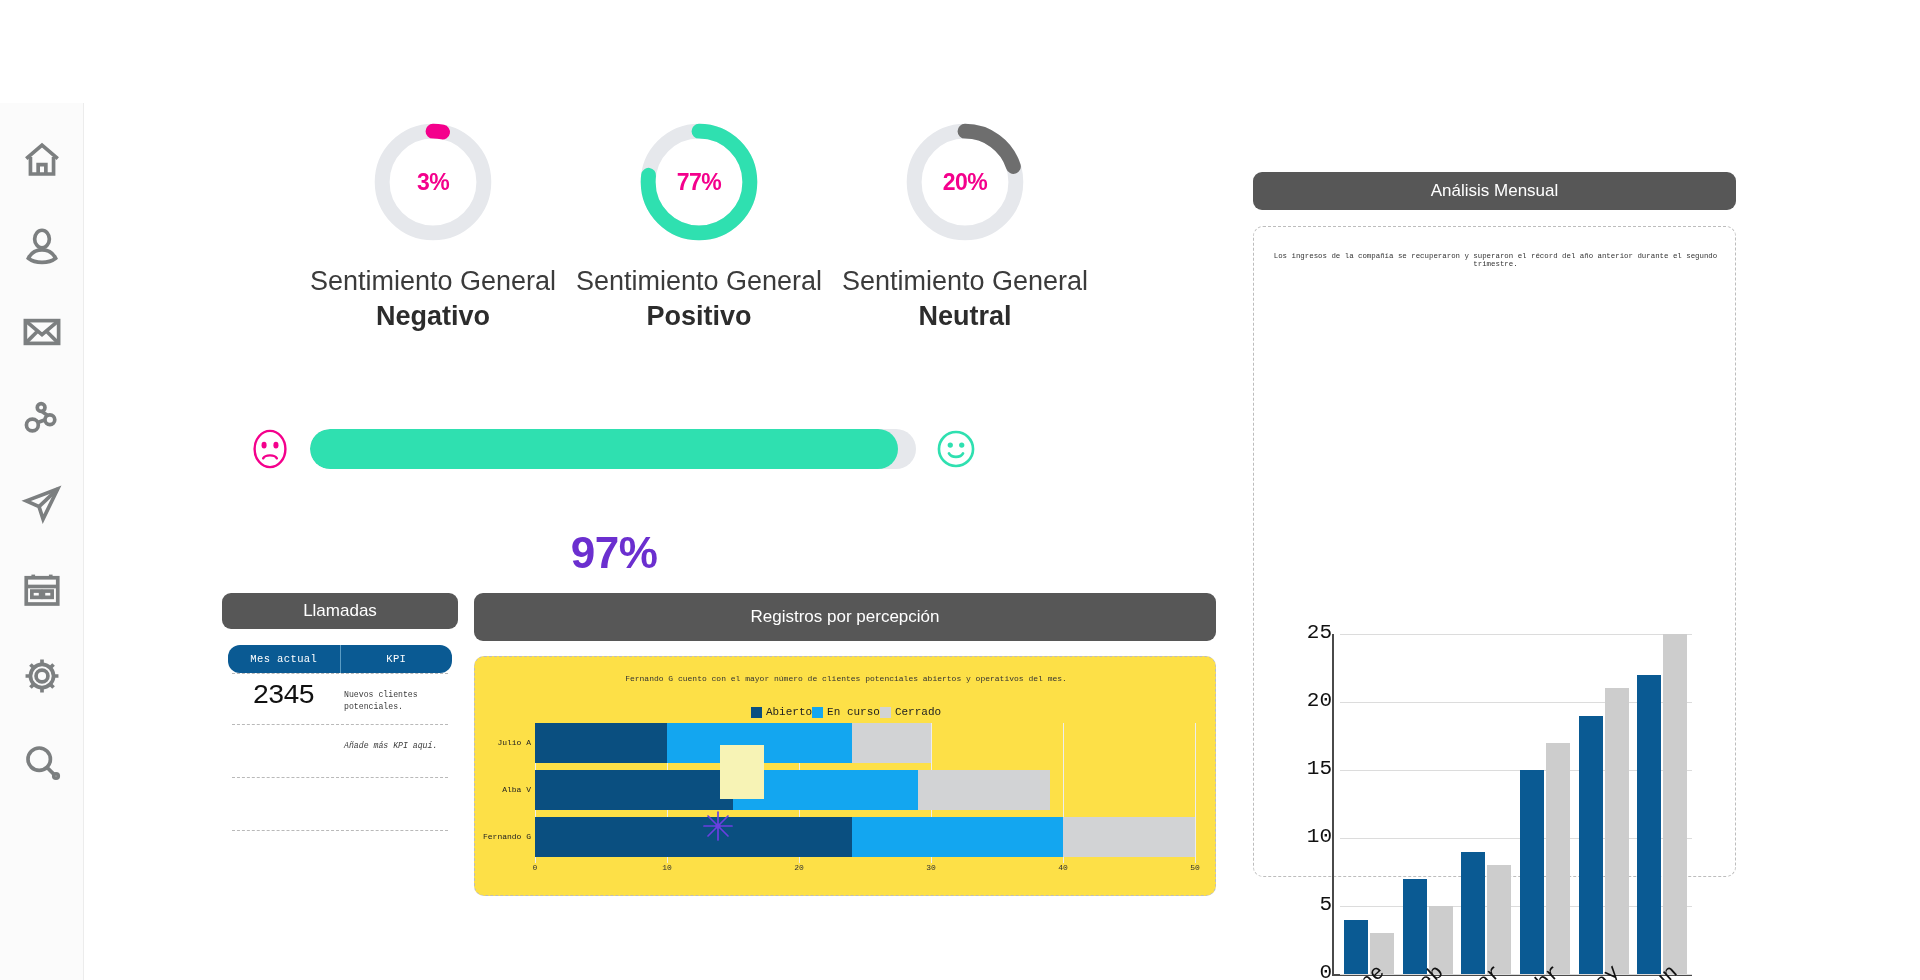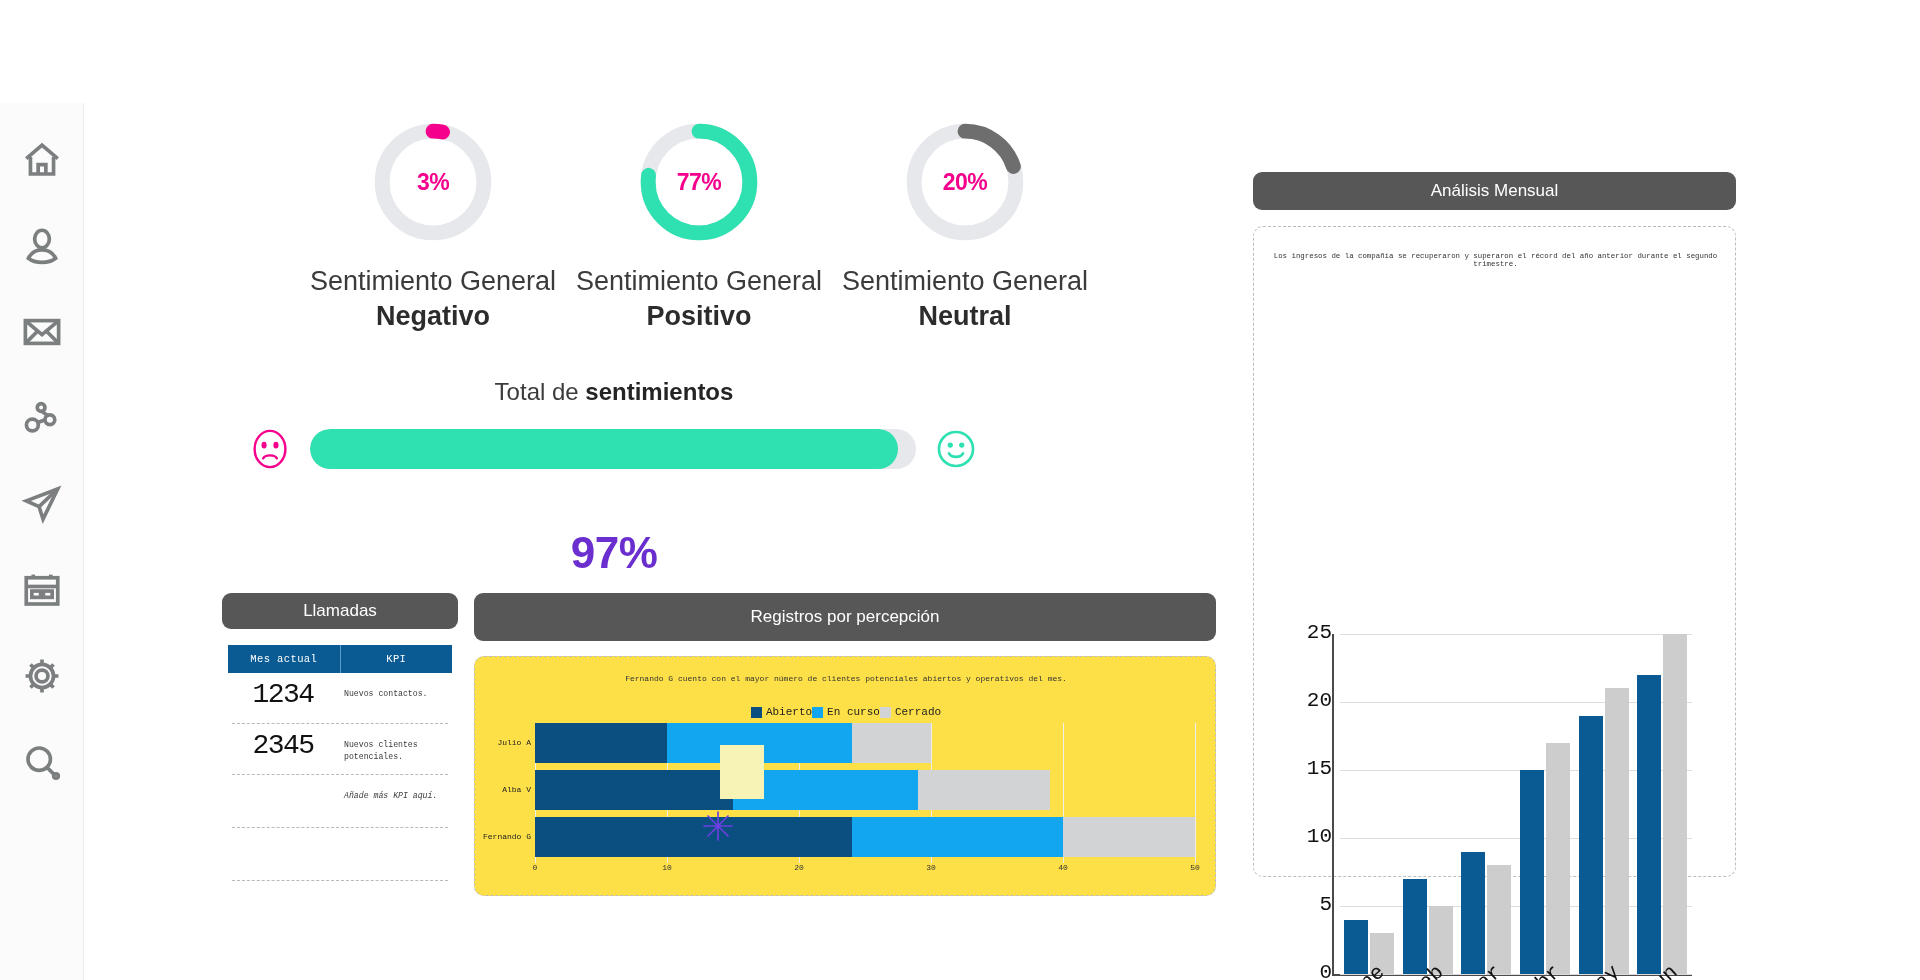--- a/index.html
+++ b/index.html
@@ -82,21 +82,21 @@
     background:#575757; color:#fff; border-radius:9px;
     display:flex; align-items:center; justify-content:center;
     font-size:17px;
   }
 
   
   .llamadas { position:absolute; left:222px; top:593px; width:236px; }
   .llamadas .panel-head { width:236px; height:36px; }
   .kpi-head {
     margin-top:16px; width:224px; margin-left:6px; height:28px; background:#0a5a93; display:flex;
-    color:#fff; font-family:"Liberation Mono", monospace; font-size:10.5px; letter-spacing:0.4px;
+    color:#fff; font-family:"Liberation Mono", monospace; font-size:10.5px; letter-spacing:0.4px;border-radius:12px;
   }
   .kpi-head div { flex:1; display:flex; align-items:center; justify-content:center; }
   .kpi-head div:first-child { border-right:1px solid #5b9cc4; }
   .kpi-row { width:236px; display:flex; align-items:flex-start; height:50px; padding-top:6px; }
   .kpi-num { width:122px; text-align:center; font-size:28px; color:#111;
              font-family:"Liberation Mono", monospace; letter-spacing:-1.5px; }
   .kpi-desc { flex:1; font-family:"Liberation Mono", monospace; font-size:8.2px; color:#3a3a3a; line-height:1.5; padding-top:9px; }
   .dashed-sep { width:216px; margin-left:10px; border-top:1.6px dashed #b9b9b9; }
   .kpi-row.empty { height:52px;font-style:italic; }
 
@@ -251,23 +251,20 @@
         </svg>
         <div class="pct">20%</div>
       </div>
       <div class="donut-lbl">
         <span>Sentimiento General</span>
         <b>Neutral</b>
       </div>
     </div>
   </div>
 
-  <div class="total-title">
-    <span>Total de </span><b>sentimientos</b>
-  </div>
 
   <div class="sentibar-row">
     <div class="face">
       <svg viewBox="0 0 40 40">
         <ellipse cx="20" cy="20" rx="14" ry="16.5" stroke="#f4008c" fill="none" stroke-width="2.2"></ellipse>
         <ellipse cx="14.6" cy="16.5" rx="2.3" ry="3" fill="#f4008c"></ellipse>
         <ellipse cx="25.4" cy="16.5" rx="2.3" ry="3" fill="#f4008c"></ellipse>
         <path d="M13.8 28.5c1.9-3.6 10.5-3.6 12.4 0" stroke="#f4008c" fill="none" stroke-width="2.2" stroke-linecap="round"></path>
       </svg>
     </div>
@@ -286,24 +283,20 @@
 
   <div class="big-pct">97%</div>
 
   <div class="llamadas">
     <div class="panel-head">Llamadas</div>
     <div class="kpi-head">
       <div>Mes actual</div>
       <div>KPI</div>
     </div>
 
-    <div class="kpi-row">
-      <div class="kpi-num">1234</div>
-      <div class="kpi-desc">Nuevos contactos.</div>
-    </div>
     <div class="dashed-sep"></div>
 
     <div class="kpi-row">
       <div class="kpi-num">2345</div>
       <div class="kpi-desc">Nuevos clientes potenciales.</div>
     </div>
     <div class="dashed-sep"></div>
 
     <div class="kpi-row empty">
       <div class="kpi-num"></div>

